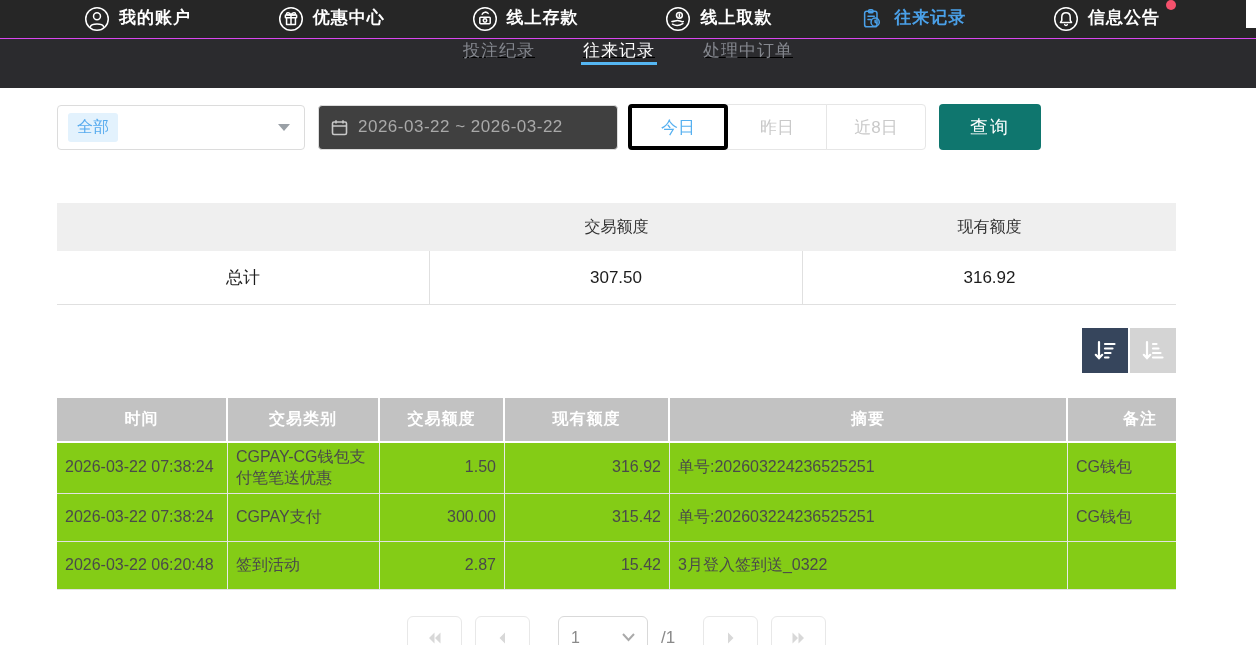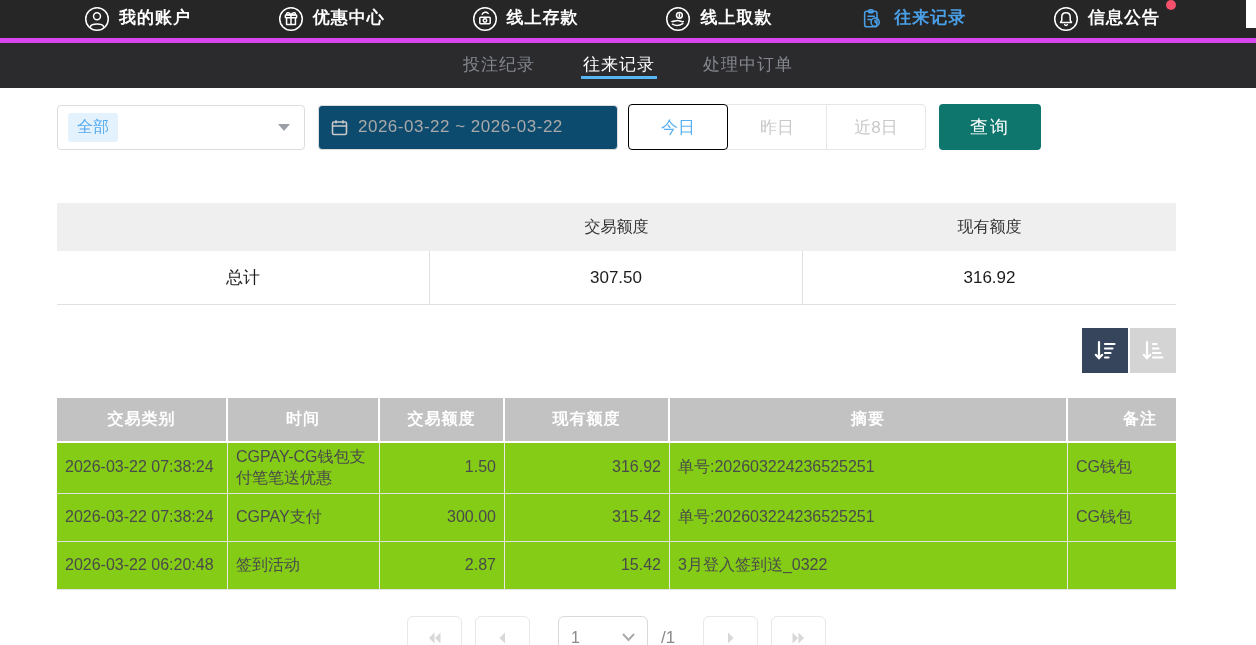--- a/index.html
+++ b/index.html
@@ -14,44 +14,44 @@
   .nav-item.active { color:#4aa0e8; }
   .nav-icon { width:26px; height:26px; display:block; }
   .nav-icon svg { width:26px; height:26px; stroke:currentColor; fill:none;
     stroke-width:1.4; stroke-linecap:round; stroke-linejoin:round; }
   .nav-label { font-size:17px; font-weight:bold; letter-spacing:1px; }
   .badge-dot { position:absolute; top:-6px; right:-16px; width:10px; height:10px;
     border-radius:50%; background:#f4516c; }
   .corner-notch { position:absolute; right:0; top:0; width:10px; height:28px; background:#fff; }
 
   
-  .tabbar { height:50px; background:#2b2b2e; border-top:5px solid #d946ef;
-    display:flex; justify-content:center; align-items:center; gap:44px; }
+  .tabbar { height:50px; background:#2b2b2e; border-top:1px solid #d946ef;
+    display:flex; justify-content:center; align-items:flex-start; gap:44px;text-decoration:underline; }
   .tab { color:#85888f; font-size:17px; display:flex; align-items:center;
     border-bottom:3px solid transparent; padding:0 2px; cursor:pointer; letter-spacing:1px; }
   .tab.active { color:#fff; border-bottom-color:#55b6f2; }
 
   
   .filters { display:flex; align-items:center; margin:16px 0 0 57px; gap:13px; }
   .select-box { width:248px; height:45px; border:1px solid #dcdcdc; border-radius:4px;
     display:flex; align-items:center; padding:0 14px 0 10px; cursor:pointer; background:#fff; }
   .tag { background:#e3f2fd; color:#55aaee; font-size:16px; padding:4px 9px; border-radius:3px; }
   .caret { margin-left:auto; width:0; height:0; border-left:6px solid transparent;
     border-right:6px solid transparent; border-top:7px solid #9aa0a6; }
   .date-box { width:300px; height:45px; border:1px solid #dcdcdc; border-radius:4px;
-    display:flex; align-items:center; padding:0 12px; gap:10px; cursor:pointer; background:#0c4a6e; }
+    display:flex; align-items:center; padding:0 12px; gap:10px; cursor:pointer; background:#404040; }
   .cal-icon svg { width:17px; height:17px; stroke:#c8c8c8; fill:none; stroke-width:1.6; display:block; }
   .date-text { color:#a9a9a9; font-size:17px; letter-spacing:0.5px; white-space:nowrap; }
   .quick-group { display:flex; margin-left:-3px; }
   .quick-btn { width:100px; height:46px; background:#fff; border:1px solid #e6e6e6;
     color:#c9c9c9; font-size:17px; display:flex; align-items:center; justify-content:center;
     cursor:pointer; margin-left:-1px; }
   .quick-btn:first-child { border-radius:4px 0 0 4px; margin-left:0; }
   .quick-btn:last-child { border-radius:0 4px 4px 0; }
-  .quick-btn.active { border:1px solid #000000; color:#56b0f0; z-index:1; border-radius:4px; }
+  .quick-btn.active { border:4px solid #000000; color:#56b0f0; z-index:1; border-radius:4px; }
   .search-btn { width:102px; height:46px; background:#0f766e; border:none; border-radius:4px;
     color:#fff; font-size:18px; cursor:pointer; letter-spacing:2px; }
 
   
   .summary { width:1119px; margin:53px 0 0 57px; }
   .sum-head { display:grid; grid-template-columns:1fr 1fr 1fr; background:#efefef; height:48px; }
   .sum-head > div { display:flex; align-items:center; justify-content:center;
     color:#333; font-size:16px; }
   .sum-row { display:grid; grid-template-columns:1fr 1fr 1fr; height:54px;
     border-bottom:1px solid #e0e0e0; }
@@ -223,22 +223,22 @@
   <button class="sort-btn inactive">
     <svg viewBox="0 0 28 28">
         <path d="M8 5v16M4.8 17.8 8 21.2l3.2-3.4"></path>
         <path d="M14 7h3.5M14 11.5h5.5M14 16h7.5M14 20.5h9.5"></path>
       </svg>
   </button>
 </div>
 
 <div class="records">
   <div class="rec-head">
+    <div>时间</div>
     <div>交易类别</div>
-    <div>时间</div>
     <div>交易额度</div>
     <div>现有额度</div>
     <div>摘要</div>
     <div>备注</div>
   </div>
 
   <div class="rec-row">
     <div class="cell-time">2026-03-22 07:38:24</div>
     <div class="cell-type">CGPAY-CG钱包支付笔笔送优惠</div>
     <div class="cell-amount">1.50</div>

